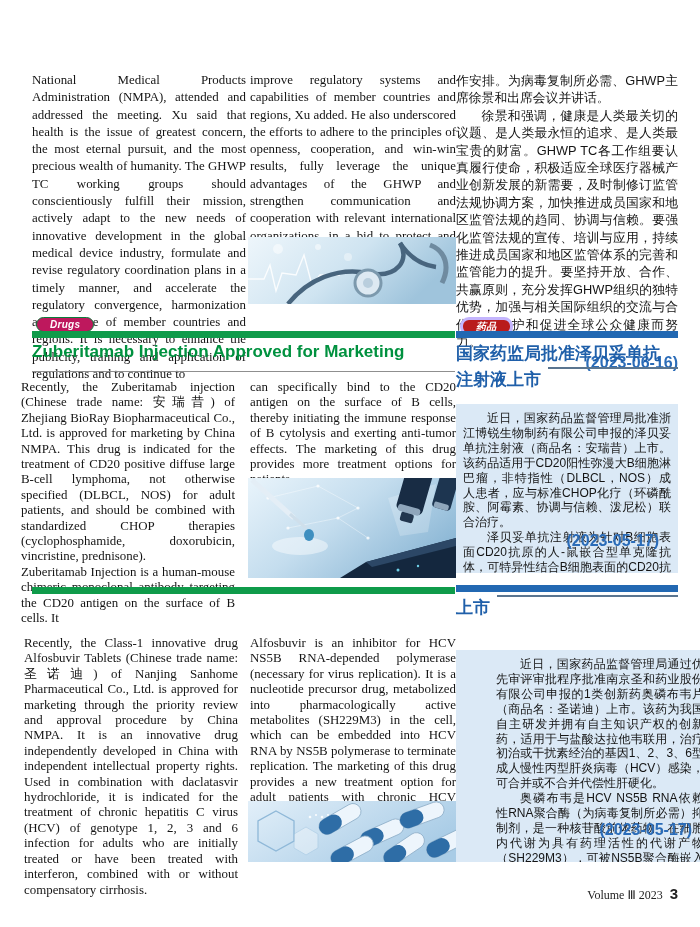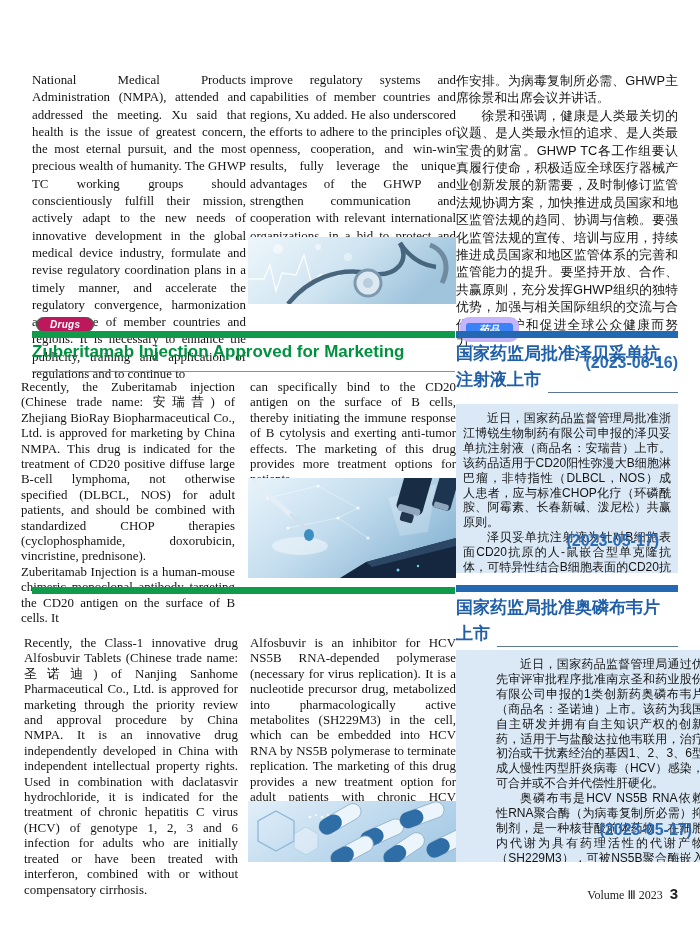--- a/index.html
+++ b/index.html
@@ -30,40 +30,40 @@
     font-family:"Liberation Sans", sans-serif; font-size:16px; margin-top:3px;
   }
 
   
   .tag {
     position:absolute; border-radius:9px; color:#ffffff;
     font-family:"Liberation Sans", sans-serif; font-weight:bold; font-style:italic;
     font-size:10px; line-height:13px; padding:0 13px; letter-spacing:0.3px;
   }
   .tag-green { background:#be185d; border:1px solid #0a7d3a; }
-  .tag-blue  { background:#3b82f6; border:6px solid #c4b5fd; }
+  .tag-blue  { background:#b91c1c; border:3px solid #c4b5fd; }
 
   
   .bar { position:absolute; height:7px; }
   .bar-green { background:#0f9b4a; }
   .bar-blue  { background:#2268b2; }
 
   
   .hl-en {
     position:absolute; margin:0; width:423px;
     font-family:"Liberation Sans", sans-serif; font-weight:bold;
     font-size:17px; line-height:21px; color:#00913f;
     border-bottom:1px solid #8f8f8f; padding-bottom:9px;
   }
   .hl-cn {
     position:absolute; margin:0; width:222px;
     font-family:"Liberation Sans", sans-serif; font-weight:bold;
     font-size:17px; line-height:26px; color:#1f5fa9;
   }
-  .hl-cn .line2 { display:flex; align-items:flex-end; gap:7px; }
+  .hl-cn .line2 { display:flex; align-items:flex-start; gap:7px; }
   .hl-cn .hrule { flex:1; height:1.5px; background:#5a7590; }
 
   
   .cn-box {
     position:absolute; background:#dbe9f6; width:208px; padding:7px;
     font-family:"Liberation Sans", sans-serif;
     font-size:12px; line-height:14.9px; text-align:justify; overflow:hidden;
   }
   .cn-box p { text-indent:2em; }
   .cn-box .cn-date { position:absolute; right:7px; bottom:12px; margin:12px; }
@@ -181,21 +181,21 @@
 
   <div class="hl-cn" style="left:456px; top:341px;">
     <div>国家药监局批准泽贝妥单抗</div>
     <div class="line2">
       <span>注射液上市</span>
       <span class="hrule"></span>
     </div>
   </div>
 
   <div class="cn-box" style="left:456px; top:404px; height:155px;">
-    <p>近日，国家药品监督管理局批准浙江博锐生物制药有限公司申报的泽贝妥单抗注射液（商品名：安瑞昔）上市。该药品适用于CD20阳性弥漫大B细胞淋巴瘤，非特指性（DLBCL，NOS）成人患者，应与标准CHOP化疗（环磷酰胺、阿霉素、长春新碱、泼尼松）共赢原则。</p>
+    <p>近日，国家药品监督管理局批准浙江博锐生物制药有限公司申报的泽贝妥单抗注射液（商品名：安瑞昔）上市。该药品适用于CD20阳性弥漫大B细胞淋巴瘤，非特指性（DLBCL，NOS）成人患者，应与标准CHOP化疗（环磷酰胺、阿霉素、协调与信赖、泼尼松）联合治疗。</p>
     <p>泽贝妥单抗注射液为针对B细胞表面CD20抗原的人-鼠嵌合型单克隆抗体，可特异性结合B细胞表面的CD20抗原，从而启动B细胞溶解的免疫反应，发挥抗肿瘤作用。该品种的上市为患者提供了更多的治疗选择。</p>
     <div class="cn-date">(2023-05-17)</div>
   </div>
 
   <div class="bar bar-green" style="left:32px; top:587px; width:423px;"></div>
 
   <div class="abs sec-body" style="left:24px; top:636px; width:214px;">
     <p>Recently, the Class-1 innovative drug Alfosbuvir Tablets (Chinese trade name:圣诺迪) of Nanjing Sanhome Pharmaceutical Co., Ltd. is approved for marketing through the priority review and approval procedure by China NMPA. It is an innovative drug independently developed in China with independent intellectual property rights. Used in combination with daclatasvir hydrochloride, it is indicated for the treatment of chronic hepatitis C virus (HCV) of genotype 1, 2, 3 and 6 infection for adults who are initially treated or have been treated with interferon, combined with or without compensatory cirrhosis.</p>
   </div>
 
@@ -241,21 +241,20 @@
       <rect x="-23" y="-8" width="24" height="16" rx="8" fill="#2e6da6"></rect>
     </g>
     <g transform="translate(200,42) rotate(-26)">
       <rect x="-23" y="-8" width="46" height="16" rx="8" fill="#edf5fc" stroke="#8fafc9" stroke-width="0.8"></rect>
       <rect x="-23" y="-8" width="24" height="16" rx="8" fill="#2e6da6"></rect>
     </g>
   </svg>
 
   <div class="bar bar-blue" style="left:456px; top:585px; width:222px;"></div>
   <div class="hl-cn" style="left:456px; top:595px;">
-    <div>国家药监局批准奥磷布韦片</div>
     <div class="line2">
       <span>上市</span>
       <span class="hrule"></span>
     </div>
   </div>
 
   <div class="cn-box" style="left:456px; top:650px; height:198px;padding-left:40px;">
     <p>近日，国家药品监督管理局通过优先审评审批程序批准南京圣和药业股份有限公司申报的1类创新药奥磷布韦片（商品名：圣诺迪）上市。该药为我国自主研发并拥有自主知识产权的创新药，适用于与盐酸达拉他韦联用，治疗初治或干扰素经治的基因1、2、3、6型成人慢性丙型肝炎病毒（HCV）感染，可合并或不合并代偿性肝硬化。</p>
     <p>奥磷布韦是HCV NS5B RNA依赖性RNA聚合酶（为病毒复制所必需）抑制剂，是一种核苷酸前体药物，在细胞内代谢为具有药理活性的代谢产物（SH229M3），可被NS5B聚合酶嵌入HCV RNA中而终止复制。该药品的上市为成人慢性丙型肝炎病毒患者提供了新的治疗选择。</p>
     <div class="cn-date">(2023-05-17)</div>

